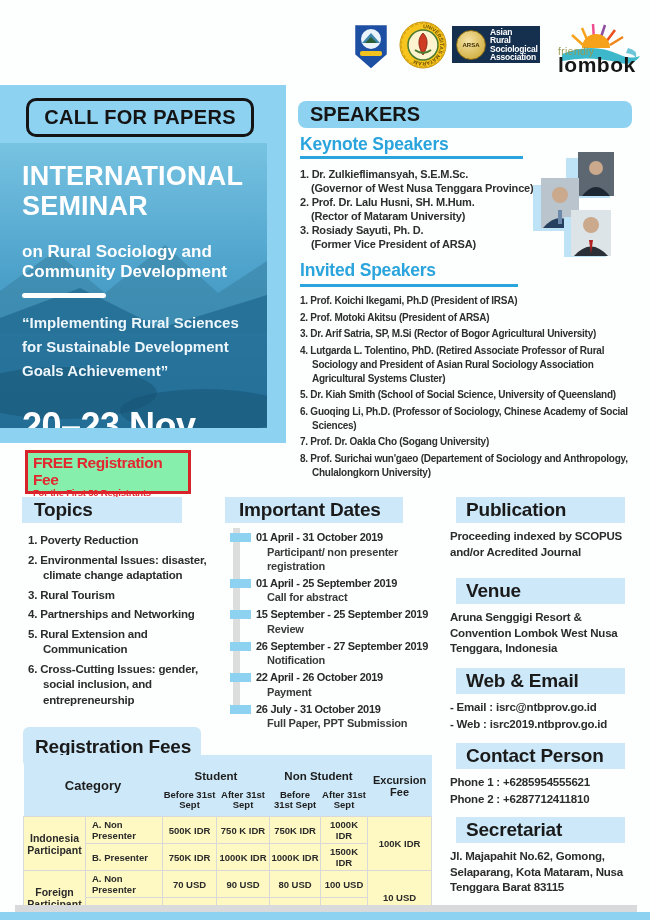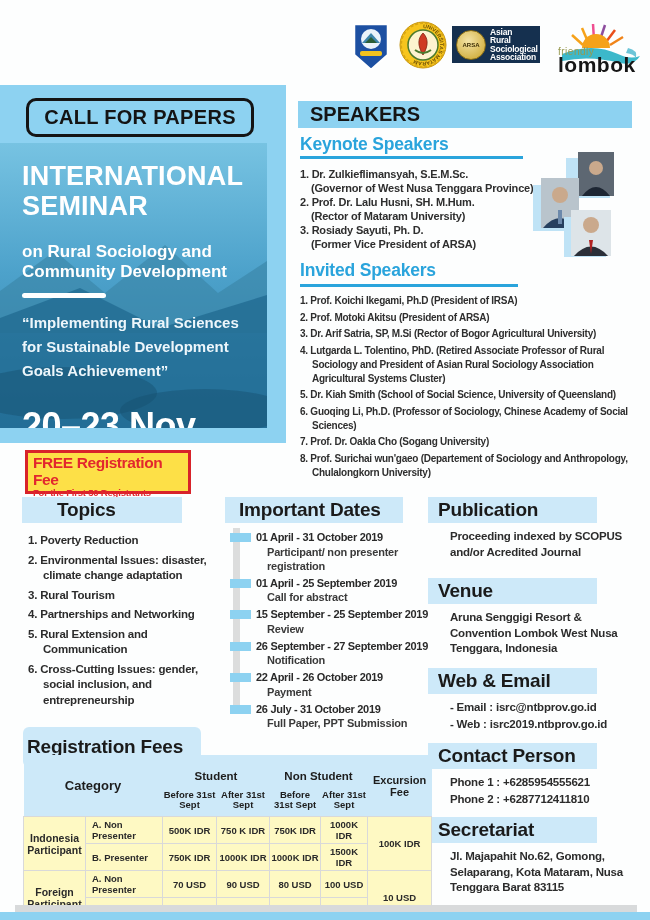--- a/index.html
+++ b/index.html
@@ -22,59 +22,59 @@
   .photo-block{position:absolute;left:0;top:58px;width:267px;height:285px;overflow:hidden;}
   .photo-block svg.scene{position:absolute;left:0;top:0;width:100%;height:100%;}
   .photo-content{position:relative;z-index:2;padding:18px 0 0 22px;}
   .sem-title{font-size:27px;line-height:30px;font-weight:bold;color:#fff;letter-spacing:0.2px;}
   .sem-sub{font-size:17px;line-height:20px;font-weight:bold;color:#fff;width:232px;margin-top:21px;}
   .sem-divider{width:84px;height:5px;background:#fff;border-radius:3px;margin-top:11px;}
   .sem-quote{margin-top:13px;font-size:15px;line-height:24px;font-weight:bold;color:#edf6fb;width:225px;}
   .sem-dates{margin-top:22px;font-size:36px;font-weight:bold;color:#fff;letter-spacing:-0.5px;}
 
   
-  .free-box{position:absolute;left:25px;top:450px;width:150px;height:36px;border:3px solid #d8232a;background:#fde047;padding:1px 5px;box-sizing:content-box;}
+  .free-box{position:absolute;left:25px;top:450px;width:150px;height:36px;border:3px solid #d8232a;background:#86efac;padding:1px 5px;box-sizing:content-box;}
   .free-l1{font-size:15.5px;font-weight:bold;color:#e2272e;line-height:17px;letter-spacing:-0.4px;}
   .free-l2{font-size:9.5px;font-weight:bold;color:#e2272e;line-height:10px;letter-spacing:-0.2px;}
   .free-l3{font-size:5.5px;font-weight:bold;color:#e2272e;line-height:7px;}
 
   
-  .bar{background:#8dd2f1;font-weight:bold;color:#151515;display:flex;align-items:center;}
+  .bar{background:#8dd2f1;font-weight:bold;color:#151515;display:flex;align-items:center;border-radius:8px;}
   .bar-light{background:#cde9f9;font-weight:bold;color:#1a1a1a;display:flex;align-items:center;}
   .speakers-bar{position:absolute;left:298px;top:101px;width:334px;height:27px;font-size:20px;padding-left:12px;box-sizing:border-box;}
   .sub-heading{position:absolute;font-size:17.5px;font-weight:bold;color:#2aa4dc;letter-spacing:-0.2px;}
   .blue-rule{position:absolute;height:3px;background:#2aa4dc;}
   .keynote-list{position:absolute;left:300px;top:167px;width:272px;font-size:11px;color:#2e2e2e;letter-spacing:-0.2px;}
   .keynote-list .kn-name{font-weight:bold;line-height:14px;}
   .keynote-list .kn-aff{font-weight:bold;line-height:14px;padding-left:11px;}
   .invited-list{position:absolute;left:300px;top:294px;width:348px;font-size:10px;color:#2e2e2e;letter-spacing:-0.25px;}
   .invited-list .inv-item{line-height:14px;margin-bottom:2.5px;padding-left:12px;text-indent:-12px;font-weight:bold;}
 
   .ph-back{position:absolute;background:#bfe3f6;}
   .ph-img{position:absolute;overflow:hidden;}
   .ph-img svg{display:block;width:100%;height:100%;}
 
   
-  .topics-bar{position:absolute;left:22px;top:497px;width:160px;height:26px;font-size:19px;padding-left:35px;box-sizing:border-box;letter-spacing:-0.2px;}
+  .topics-bar{position:absolute;left:22px;top:497px;width:160px;height:26px;font-size:19px;padding-left:12px;box-sizing:border-box;letter-spacing:-0.2px;}
   .topics-list{position:absolute;left:28px;top:533px;width:202px;font-size:11.5px;color:#2c2c2c;letter-spacing:-0.2px;}
   .topics-list .tp-item{line-height:15.5px;margin-bottom:4px;padding-left:15px;text-indent:-15px;font-weight:bold;}
 
   .dates-bar{position:absolute;left:225px;top:497px;width:178px;height:26px;font-size:19px;padding-left:14px;box-sizing:border-box;letter-spacing:-0.2px;}
   .timeline{position:absolute;left:233px;top:528px;width:7px;height:185px;background:#dcdddd;}
   .dates-list{position:absolute;left:222px;top:531px;width:226px;}
   .date-item{position:relative;padding-left:34px;margin-bottom:4px;}
   .date-tick{position:absolute;left:8px;top:2px;width:21px;height:9px;background:#8dd2f1;}
   .date-range{font-size:11px;font-weight:bold;color:#2a2a2a;line-height:13.5px;letter-spacing:-0.3px;}
   .date-label{font-size:11px;font-weight:bold;color:#3a3a3a;line-height:14px;padding-left:11px;max-width:165px;letter-spacing:-0.2px;}
 
-  .info-bar{position:absolute;left:428px;width:169px;height:26px;font-size:19px;padding-left:10px;box-sizing:border-box;letter-spacing:-0.2px;}
+  .info-bar{position:absolute;left:456px;width:169px;height:26px;font-size:19px;padding-left:10px;box-sizing:border-box;letter-spacing:-0.2px;}
   .info-text{position:absolute;left:450px;width:190px;font-size:11.5px;font-weight:bold;color:#2c2c2c;line-height:15.5px;letter-spacing:-0.2px;}
 
   
-  .reg-bar{position:absolute;left:23px;top:727px;width:178px;height:40px;font-size:19px;padding-left:4px;box-sizing:border-box;letter-spacing:-0.2px;border-radius:6px;}
+  .reg-bar{position:absolute;left:23px;top:727px;width:178px;height:40px;font-size:19px;padding-left:12px;box-sizing:border-box;letter-spacing:-0.2px;border-radius:6px;}
   table.reg{position:absolute;left:23px;top:755px;width:408px;border-collapse:collapse;table-layout:fixed;}
   table.reg th{background:#cde9f9;border:0;color:#1d1d1d;}
   table.reg td{background:#fef9c3;border:1px solid #d9d9d9;color:#2a2a2a;text-align:center;}
   .th-cat{font-size:13px;font-weight:bold;}
   .th-group{font-size:11.5px;font-weight:bold;height:26px;vertical-align:bottom;padding-bottom:2px;}
   .th-sub{font-size:9.5px;font-weight:bold;height:30px;vertical-align:middle;line-height:10.5px;}
   .th-exc{font-size:11px;font-weight:bold;line-height:12px;}
   .td-group{font-size:10.5px;font-weight:bold;}
   .td-type{font-size:9.5px;text-align:left !important;padding-left:6px;font-weight:bold;}
   .td-fee{font-size:9.5px;font-weight:bold;}

